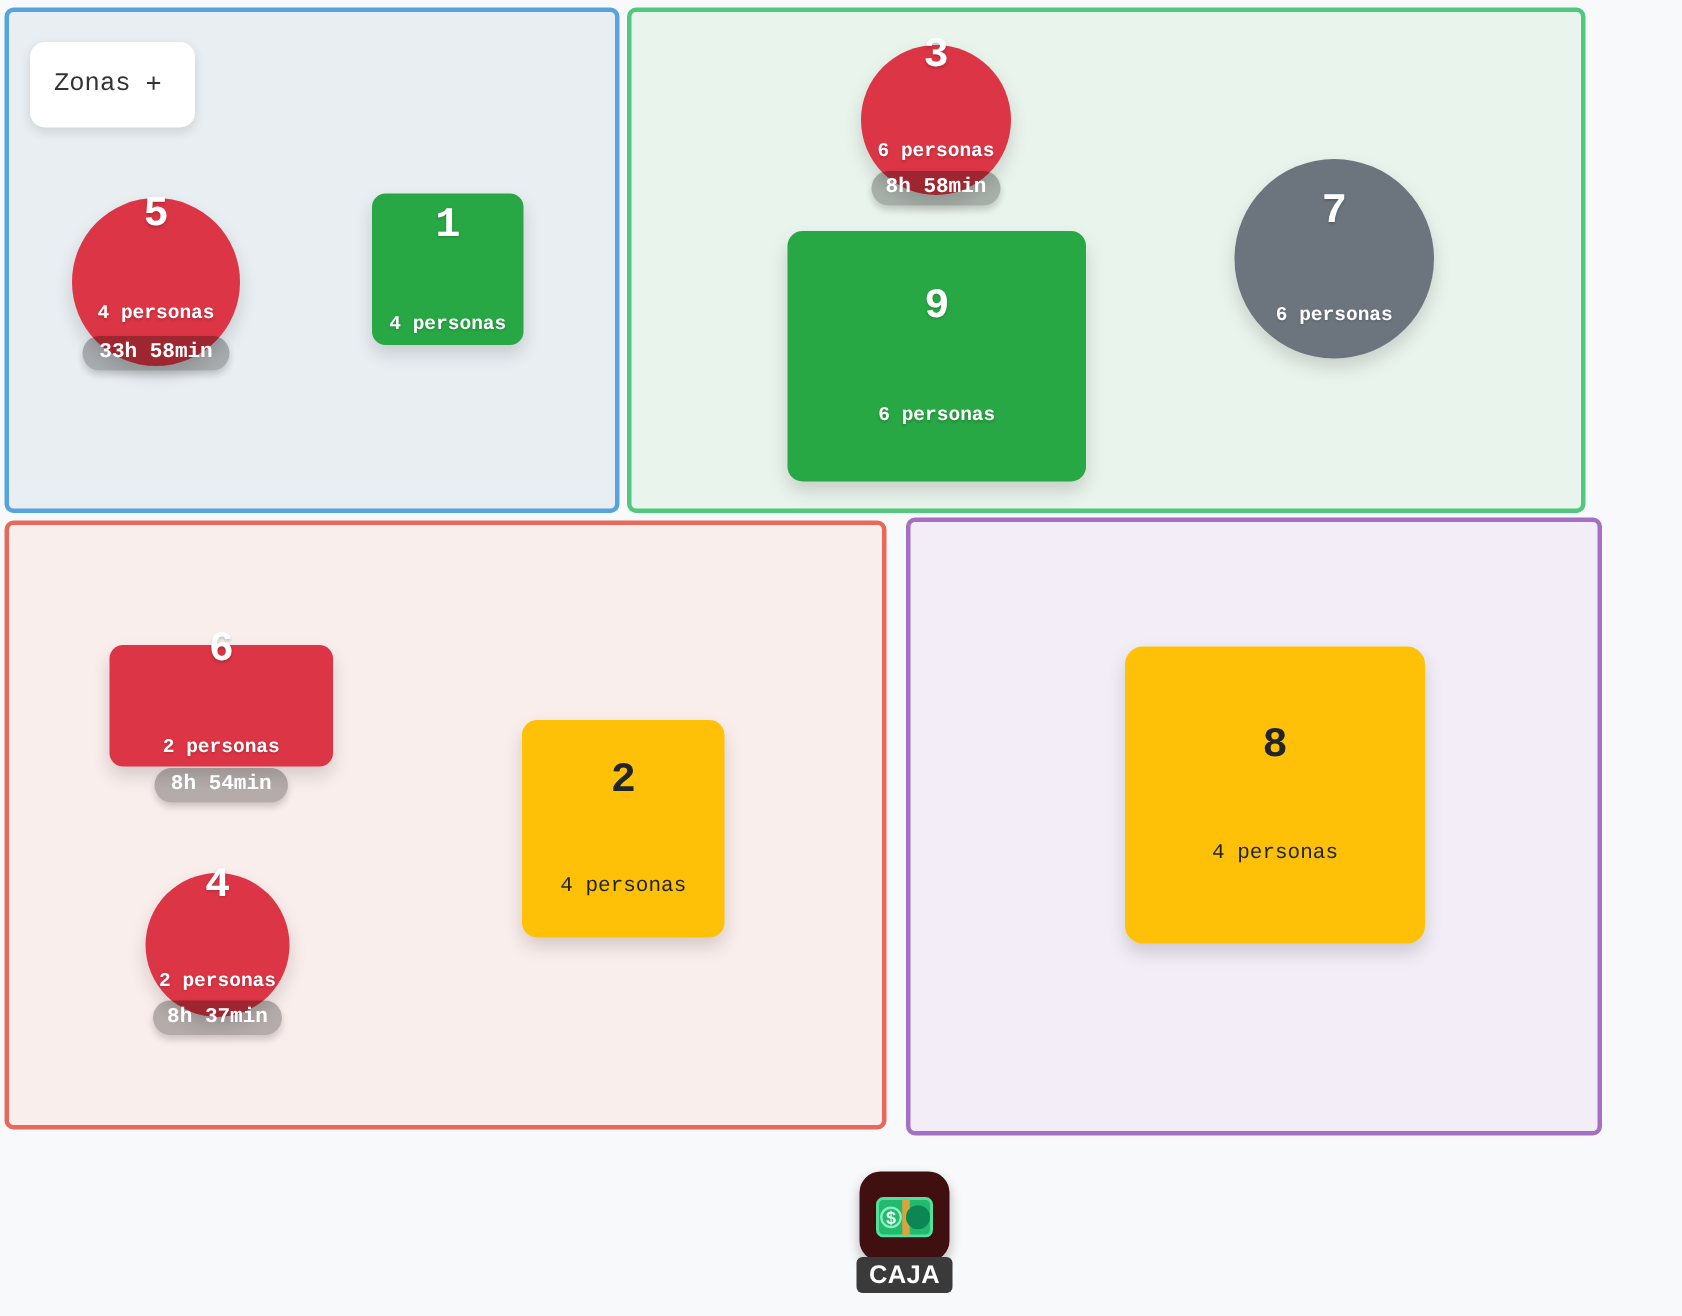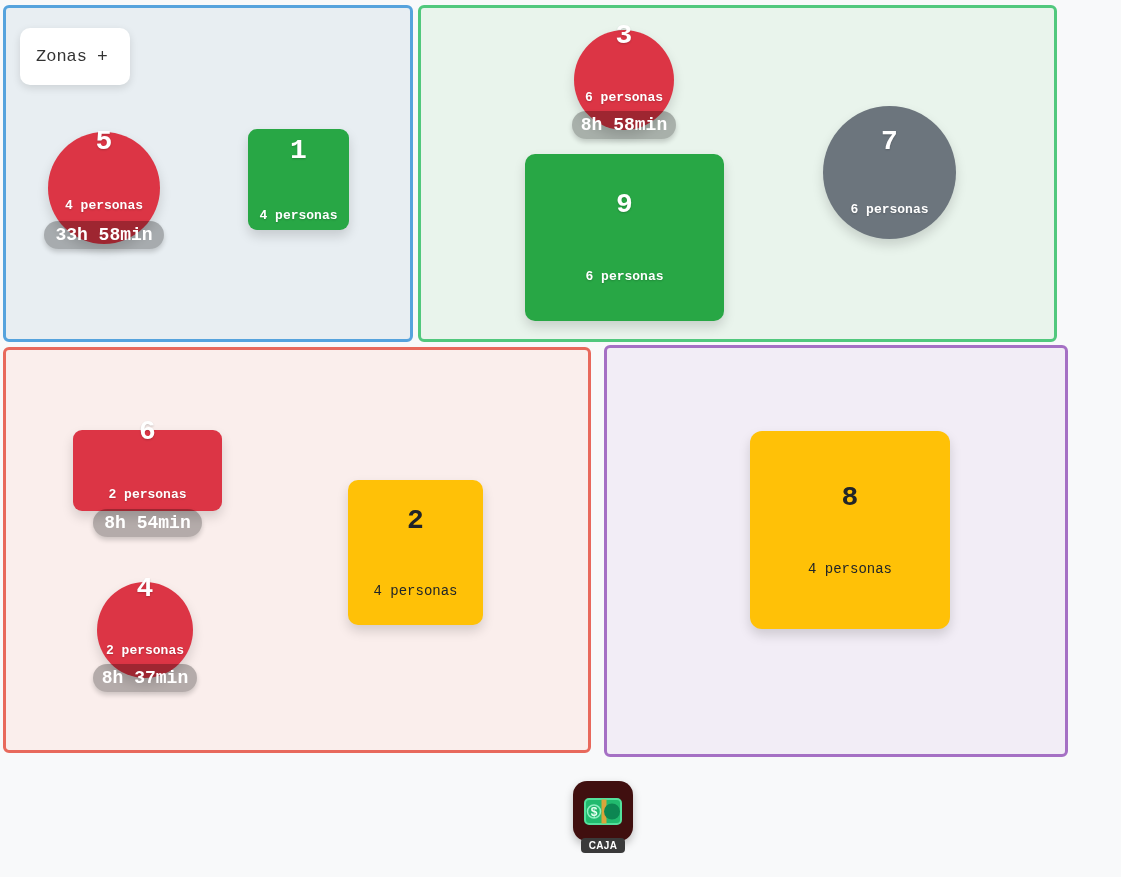--- a/index.html
+++ b/index.html
@@ -54,21 +54,21 @@
   .red{background:#dc3545;color:#fff;}
   .green{background:#28a745;color:#fff;}
   .gray{background:#6c757d;color:#fff;}
   .yellow{background:#ffc107;color:#212529;}
   .red .num,.green .num,.gray .num,
   .red .cap,.green .cap,.gray .cap{text-shadow:0 1px 2px rgba(0,0,0,.2);}
   .num{font-size:28px;font-weight:700;line-height:1.1;}
   .cap{font-size:13px;font-weight:600;line-height:1.2;margin-top:36px;}
   .yellow .cap{font-weight:400;font-size:14px;}
   .badge{
-    font-size:18px;font-weight:700;color:#fff;
+    font-size:14px;font-weight:700;color:#fff;
     background:rgba(0,0,0,.28);
     border-radius:999px;
     padding:2px 11px;line-height:1.35;
     box-shadow:0 3px 5px rgba(0,0,0,.18);
     margin-top:2px;white-space:nowrap;
   }
   
   .t5{left:42px;top:124px;width:112px;height:112px;}
   .t1{left:242px;top:121px;width:101px;height:101px;border-radius:9px;}
   .t3{left:153px;top:22px;width:100px;height:100px;gap:3px;}
@@ -91,21 +91,21 @@
   .caja-icon-box{
     width:60px;height:60px;
     background:#400f0f;
     border-radius:14px;
     display:flex;align-items:center;justify-content:center;
     box-shadow:0 4px 8px rgba(0,0,0,.25);
   }
   .caja-label{
     margin-top:-3px;
     background:#3a3a3a;color:#fff;
-    font-size:10px;font-weight:700;
+    font-size:17px;font-weight:700;
     padding:2px 8px;border-radius:4px;
     letter-spacing:.3px;
   }
 </style>
 </head>
 <body>
 
 <div class="canvas">
 
   <div class="zone zone1">

